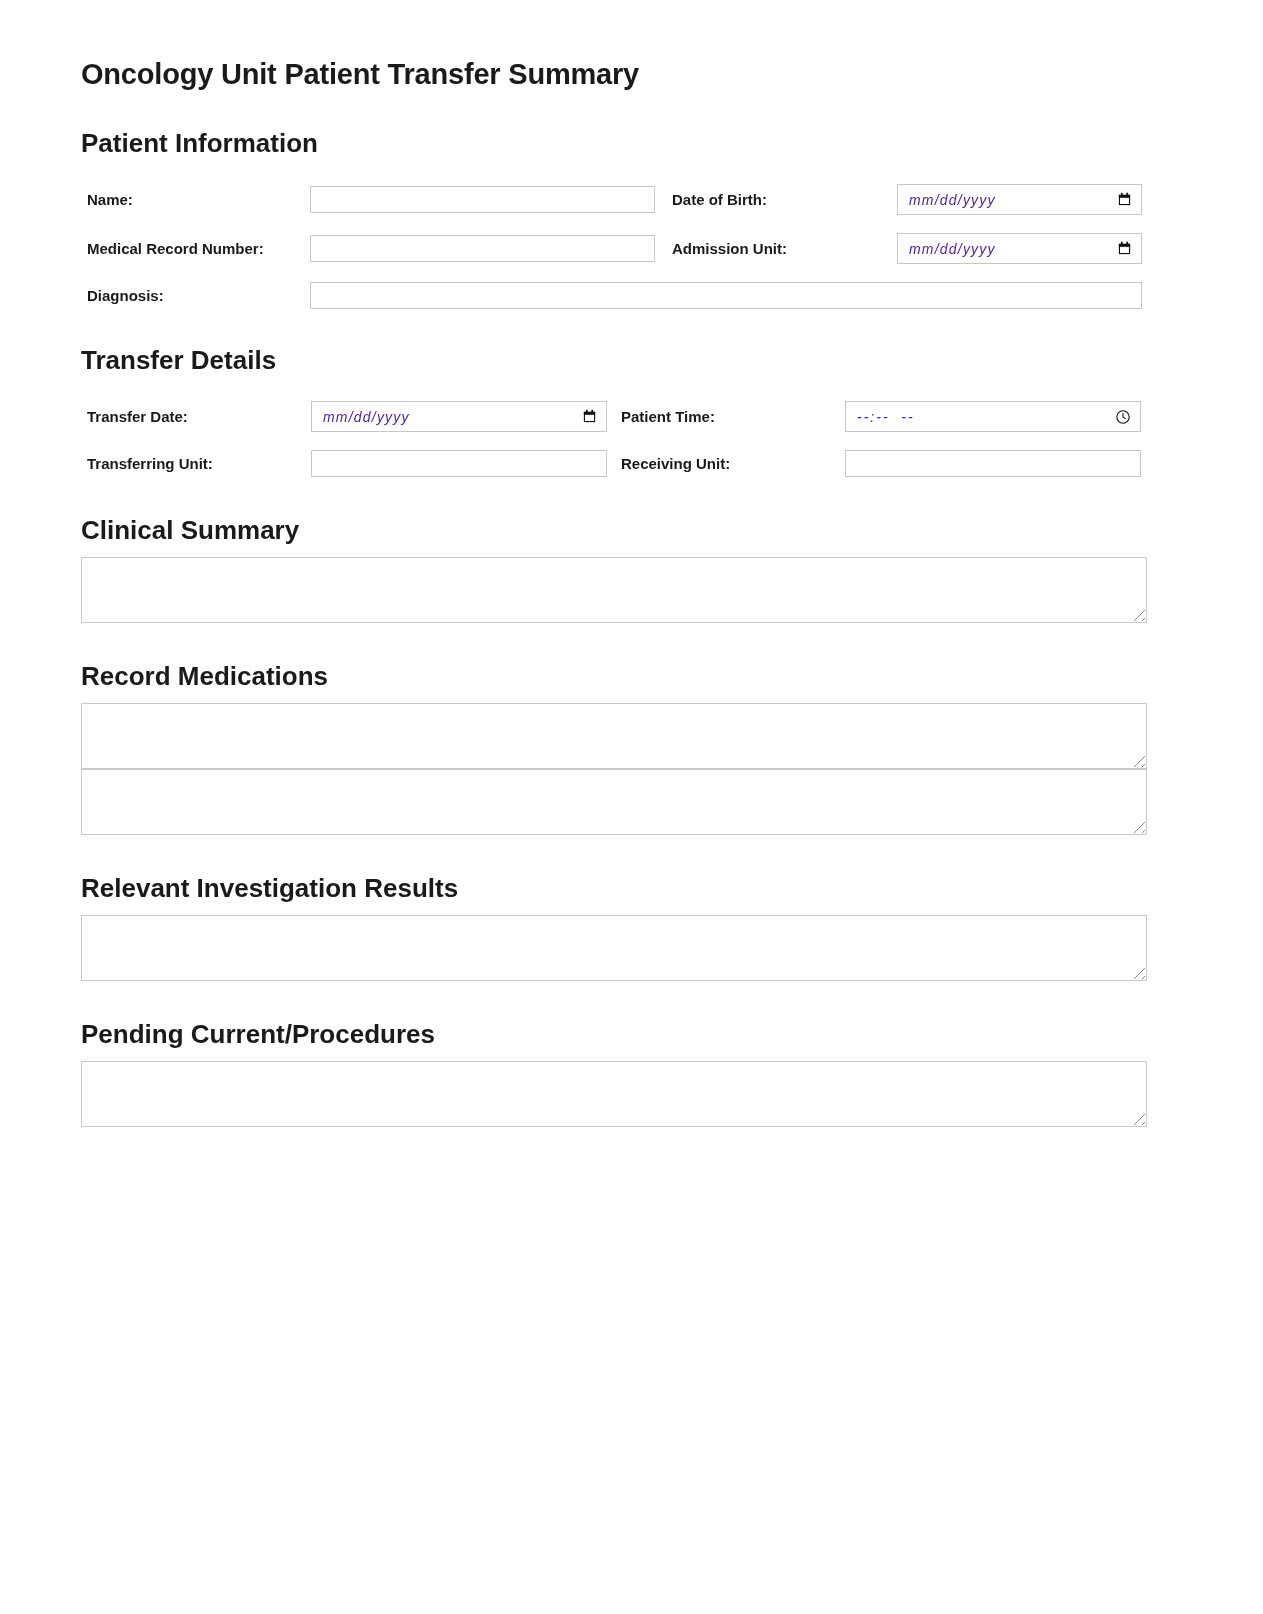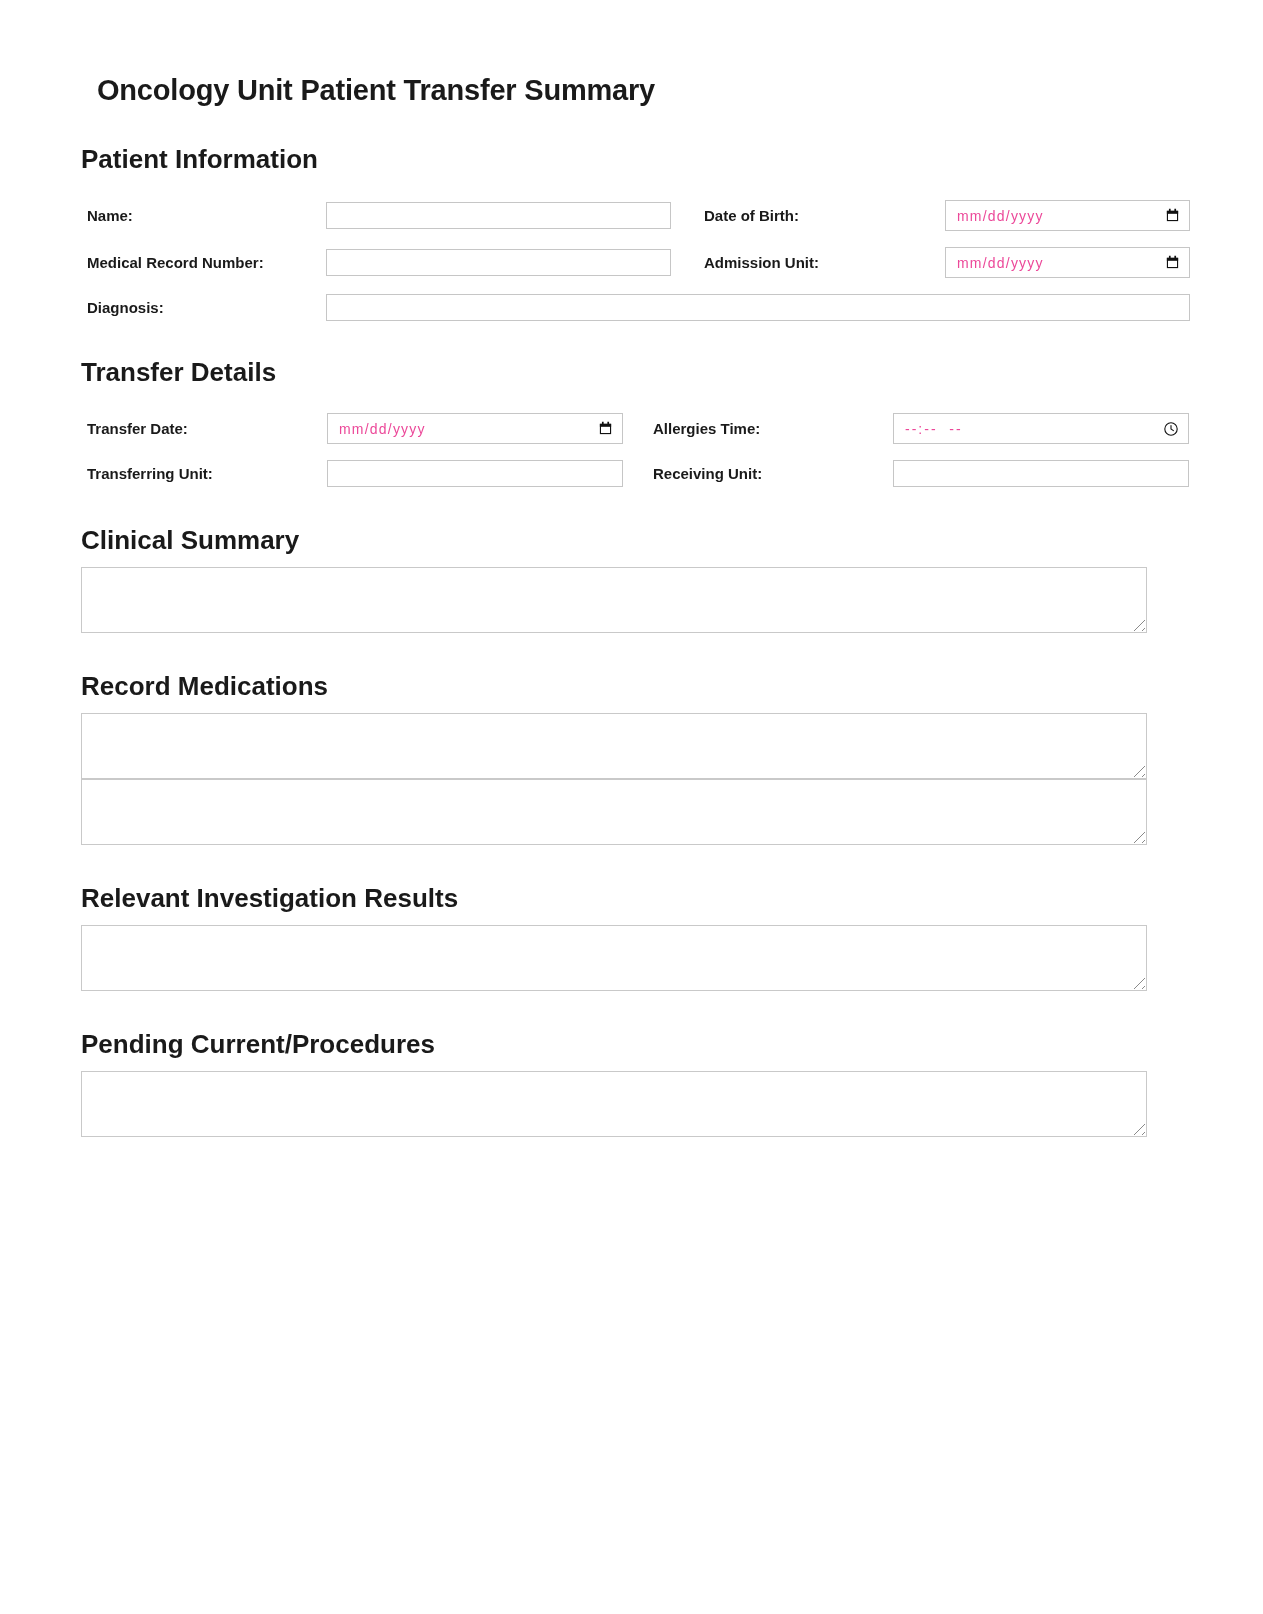--- a/index.html
+++ b/index.html
@@ -6,30 +6,30 @@
   * { box-sizing: border-box; }
   html, body { margin: 0; padding: 0; background: #ffffff; }
   body {
     width: 1263px; height: 1614px; overflow: hidden;
     font-family: "Liberation Sans", "DejaVu Sans", sans-serif;
     color: #1a1a1a;
   }
   .page { width: 1066px; margin-left: 81px; padding-top: 56px; }
 
   h1.page-title {
-    font-size: 29px; font-weight: 700; margin: 16px; line-height: 36px;
+    font-size: 29px; font-weight: 700; margin: 0; line-height: 36px;
     letter-spacing: -0.2px;
   }
   h2.section-heading {
     font-size: 26px; font-weight: 700; margin: 38px 0 0 0; line-height: 26px;
   }
   h2.ta-heading { margin: 40px 0 14px 0; }
 
   
-  .grid { display: grid; align-items: center; row-gap: 18px; margin-top: 28px; gap: 16px; }
+  .grid { display: grid; align-items: center; row-gap: 18px; margin-top: 28px; }
   .grid-patient  { grid-template-columns: 229px 345px 242px 245px; }
   .grid-transfer { grid-template-columns: 230px 296px 238px 296px; }
   .fld-label {
     font-size: 15px; font-weight: 700; padding-left: 6px; line-height: 20px;
   }
   .fld-label.col3 { padding-left: 17px; }
   .grid-transfer .fld-label.col3 { padding-left: 14px; }
 
   input.text-input {
     width: 100%; height: 27px; border: 1px solid #c6c6c6; background: #fff;
@@ -38,22 +38,23 @@
   }
   .span-rest { grid-column: 2 / -1; }
 
   
   .picker-input {
     height: 31px; border: 1px solid #c6c6c6; background: #fff;
     display: flex; align-items: center; padding: 0 9px 0 11px;
     cursor: default; user-select: none;
   }
   .picker-text {
-    font-size: 14px; color: #ec4899; letter-spacing: 1.2px; flex: 1 1 auto;
+    font-size: 14px; color: #4c1d95; letter-spacing: 1.2px; flex: 1 1 auto;
     white-space: pre;
+    font-style: italic;
   }
   .picker-text.time-text { letter-spacing: 2px; }
   .picker-icon { flex: 0 0 auto; display: flex; align-items: center; }
 
   
   .ta-wrap { position: relative; width: 1066px; }
   textarea.big-textarea {
     display: block; width: 100%; height: 66px; resize: none;
     border: 1px solid #c9c9c9; background: #fff; border-radius: 0;
     font-family: inherit; font-size: 14px; color: #1a1a1a; padding: 6px 8px;
@@ -123,21 +124,21 @@
       <span class="picker-icon">
         <svg width="15" height="15" viewBox="0 0 16 16" aria-hidden="true">
           <rect x="2.6" y="3.6" width="10.8" height="9.8" fill="#ffffff" stroke="#111111" stroke-width="1.2"></rect>
           <rect x="2" y="3" width="12" height="3.2" fill="#111111"></rect>
           <rect x="4.2" y="0.8" width="1.8" height="3" fill="#111111"></rect>
           <rect x="10" y="0.8" width="1.8" height="3" fill="#111111"></rect>
         </svg>
       </span>
     </div>
 
-    <div class="fld-label col3">Allergies Time:</div>
+    <div class="fld-label col3">Patient Time:</div>
     <div class="picker-input">
       <span class="picker-text time-text">--:--  --</span>
       <span class="picker-icon">
         <svg width="16" height="16" viewBox="0 0 16 16" aria-hidden="true">
           <circle cx="8" cy="8" r="6.2" fill="none" stroke="#111111" stroke-width="1.1"></circle>
           <path d="M8 4.6 V8 L10.4 9.6" fill="none" stroke="#111111" stroke-width="1.1" stroke-linecap="round"></path>
         </svg>
       </span>
     </div>
 

